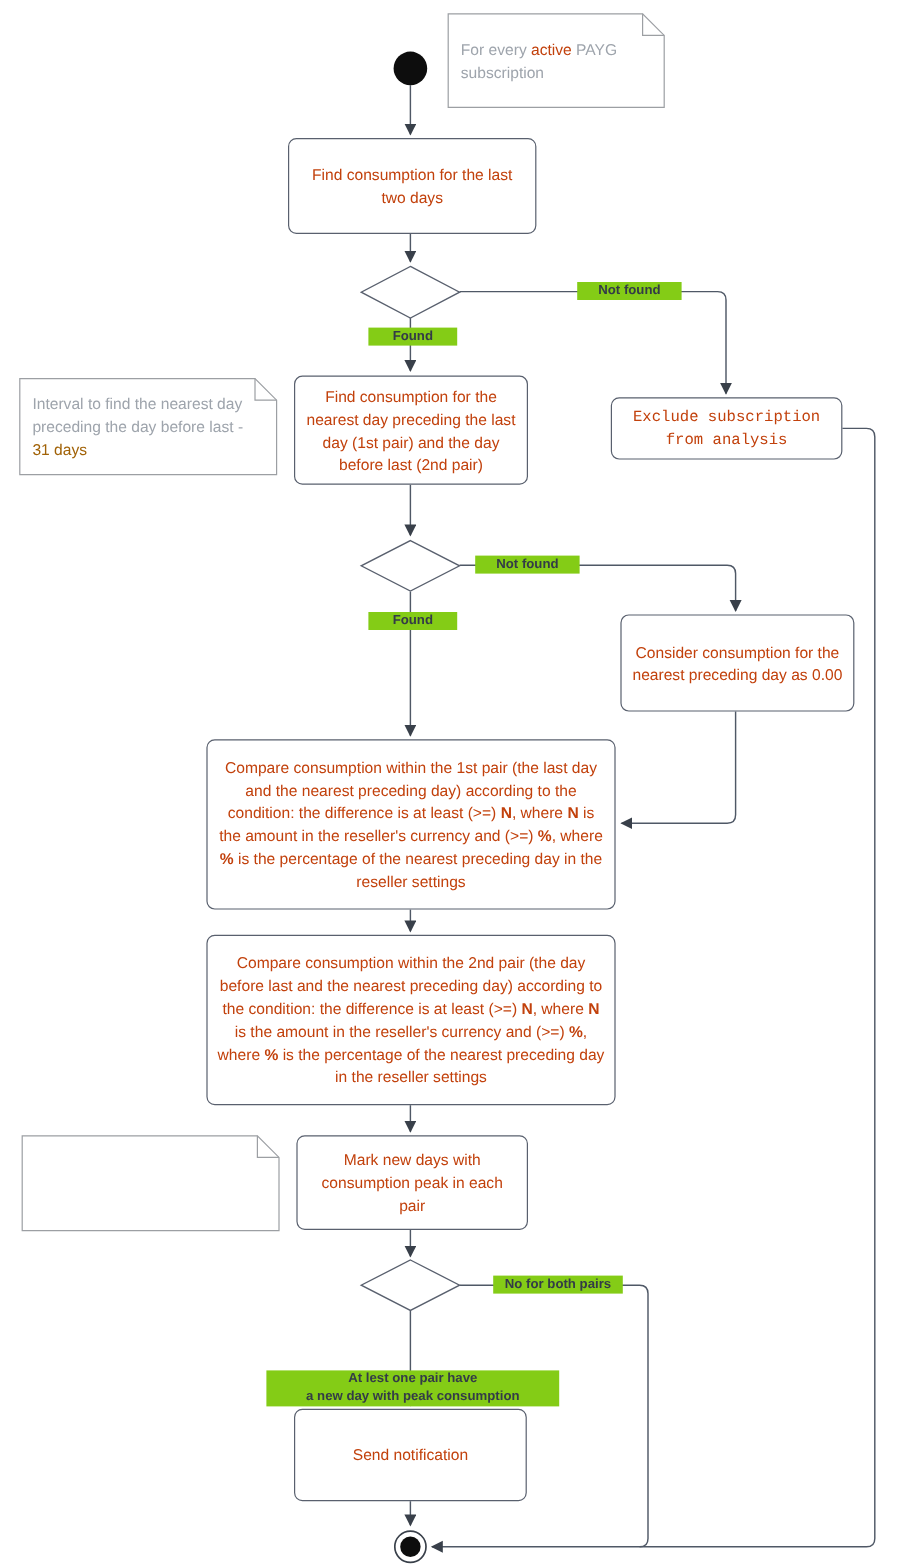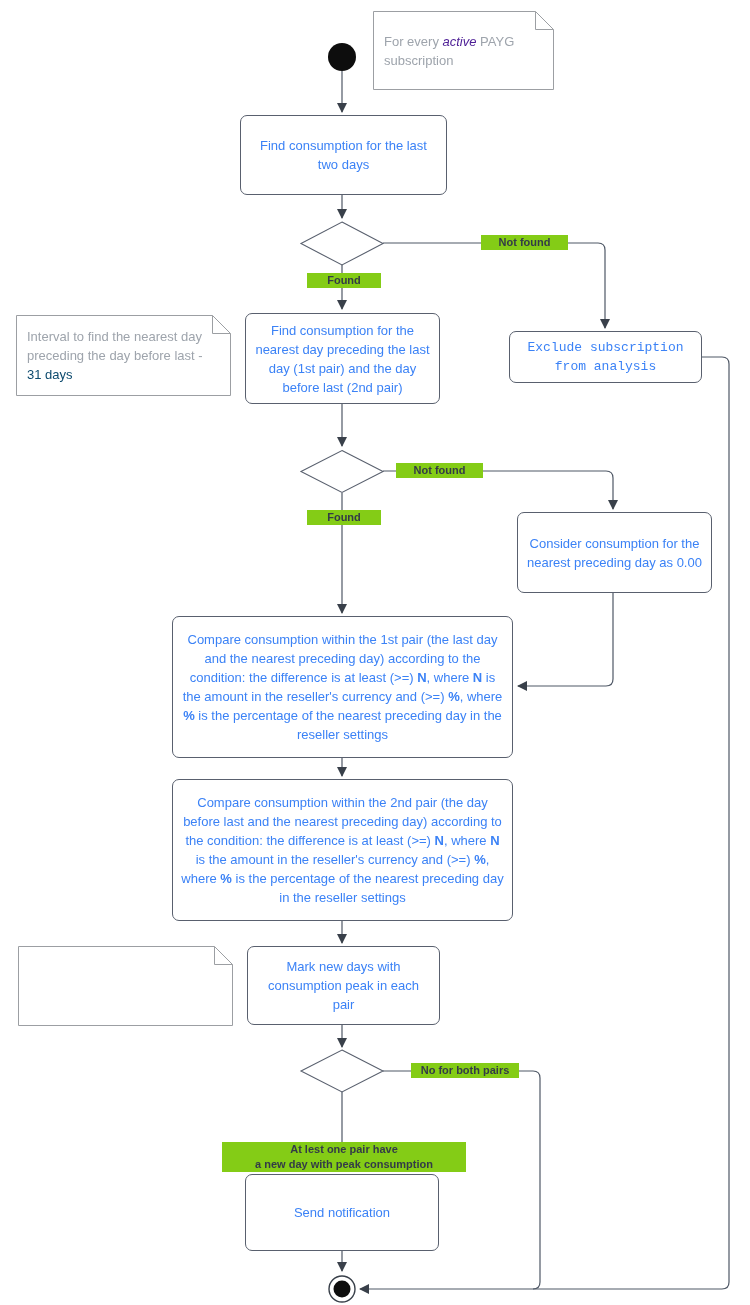--- a/index.html
+++ b/index.html
@@ -14,34 +14,34 @@
   svg.layer{position:absolute;left:0;top:0;}
   .node{
     position:absolute;
     box-sizing:border-box;
     border:1px solid #59606e;
     border-radius:7px;
     background:#ffffff;
     display:flex;align-items:center;justify-content:center;
     text-align:center;
     font-size:13px;line-height:19px;
-    color:#3b82f6;
+    color:#c2410c;
     padding:4px 8px;
   }
   .note-text{
     position:absolute;
     box-sizing:border-box;
     display:flex;align-items:center;
     font-size:13px;line-height:19px;
     color:#9ea4ac;
     padding:0 10px;
   }
   .note-text .inner{width:100%;}
-  .red{color:#0c4a6e;}
-  .red-em{color:#4c1d95;font-style:italic;}
+  .red{color:#a16207;}
+  .red-em{color:#c2410c;}
   .edge-label{
     position:absolute;
     background:#84cc16;
     font-size:11px;font-weight:bold;
     color:#333b47;
     text-align:center;
     line-height:15px;
     padding:0 2px;
   }
   .b{font-weight:bold;}

